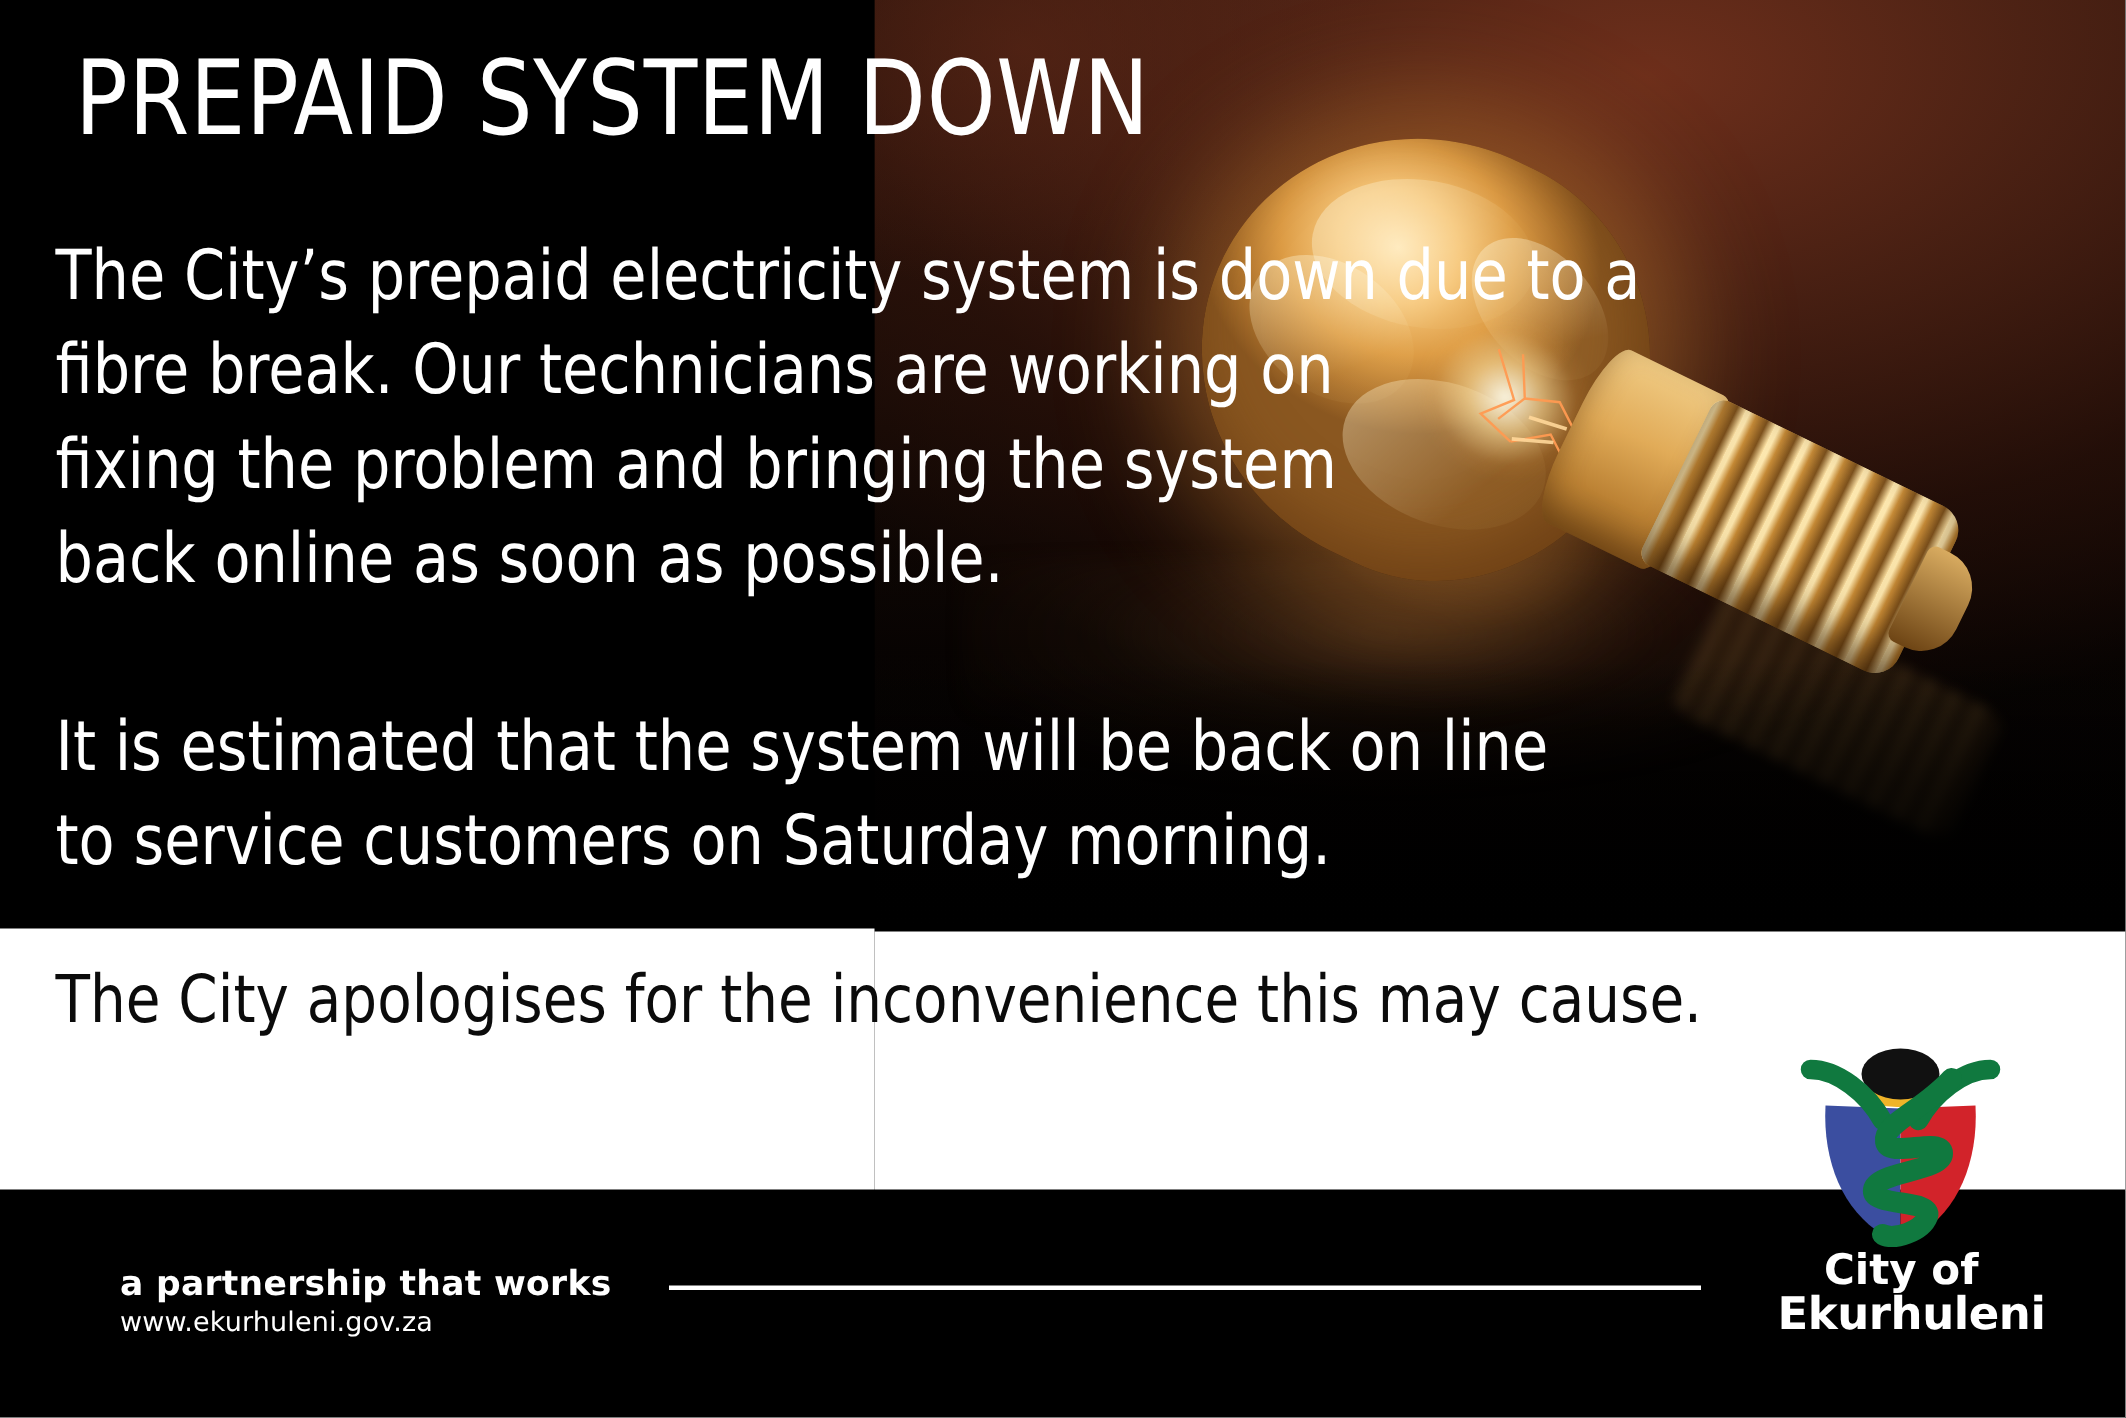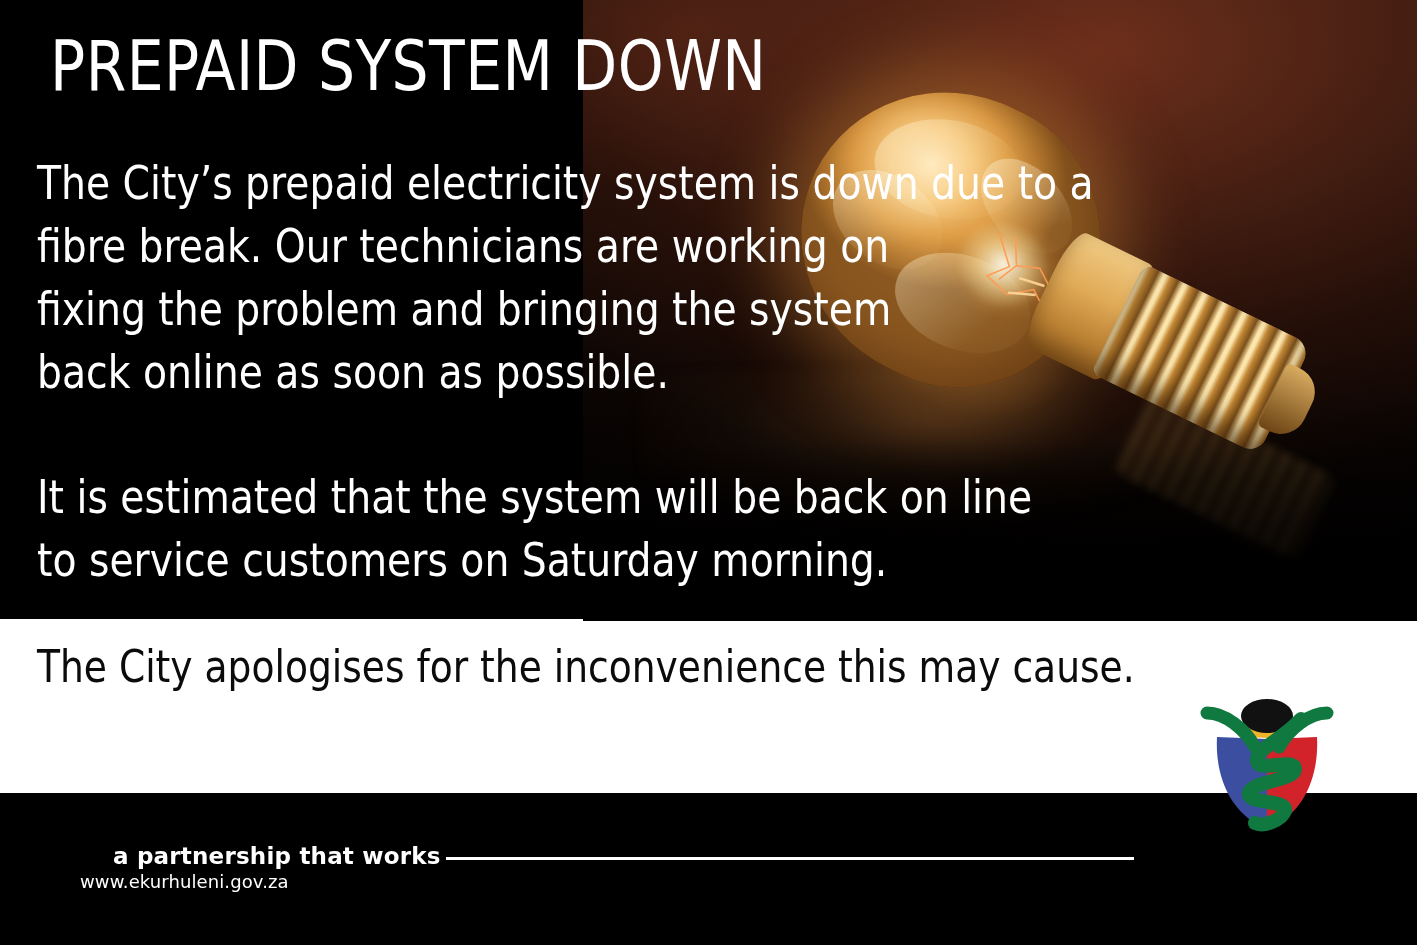--- a/index.html
+++ b/index.html
@@ -231,21 +231,20 @@
   }
   .tagline{
     position:absolute;
     left:80px; top:843px;
     color:#ffffff;
     font-size:23px;
     font-weight:bold;
     letter-spacing:0.2px;
     font-family:"DejaVu Sans","Liberation Sans", sans-serif;
     white-space:nowrap;
-    margin-left:33px;
   }
   .weburl{
     position:absolute;
     left:80px; top:871px;
     color:#ffffff;
     font-size:18px;
     font-weight:400;
     letter-spacing:0.1px;
     font-family:"DejaVu Sans","Liberation Sans", sans-serif;
     white-space:nowrap;
@@ -367,15 +366,19 @@
         <path d="M142 18 C124 18 104 34 94 52"></path>
       </g>
 
       <g stroke="#ffffff" stroke-width="5" fill="none" stroke-linecap="round" stroke-linejoin="round">
         <path d="M116 24 C96 46 70 54 72 66 C74 78 110 62 110 74 C110 86 66 86 64 98 C62 110 104 104 100 116 C96 126 78 132 70 128"></path>
       </g>
       <g stroke="#10793f" stroke-width="14" fill="none" stroke-linecap="round" stroke-linejoin="round">
         <path d="M116 24 C96 46 70 54 72 66 C74 78 110 62 110 74 C110 86 66 86 64 98 C62 110 104 104 100 116 C96 126 78 132 70 128"></path>
       </g>
     </svg>
+    <div class="logo-text">
+      <span class="l-city">City of</span>
+      <span class="l-ekur">Ekurhuleni</span>
+    </div>
   </div>
 
 </div>
 
 </body></html>

